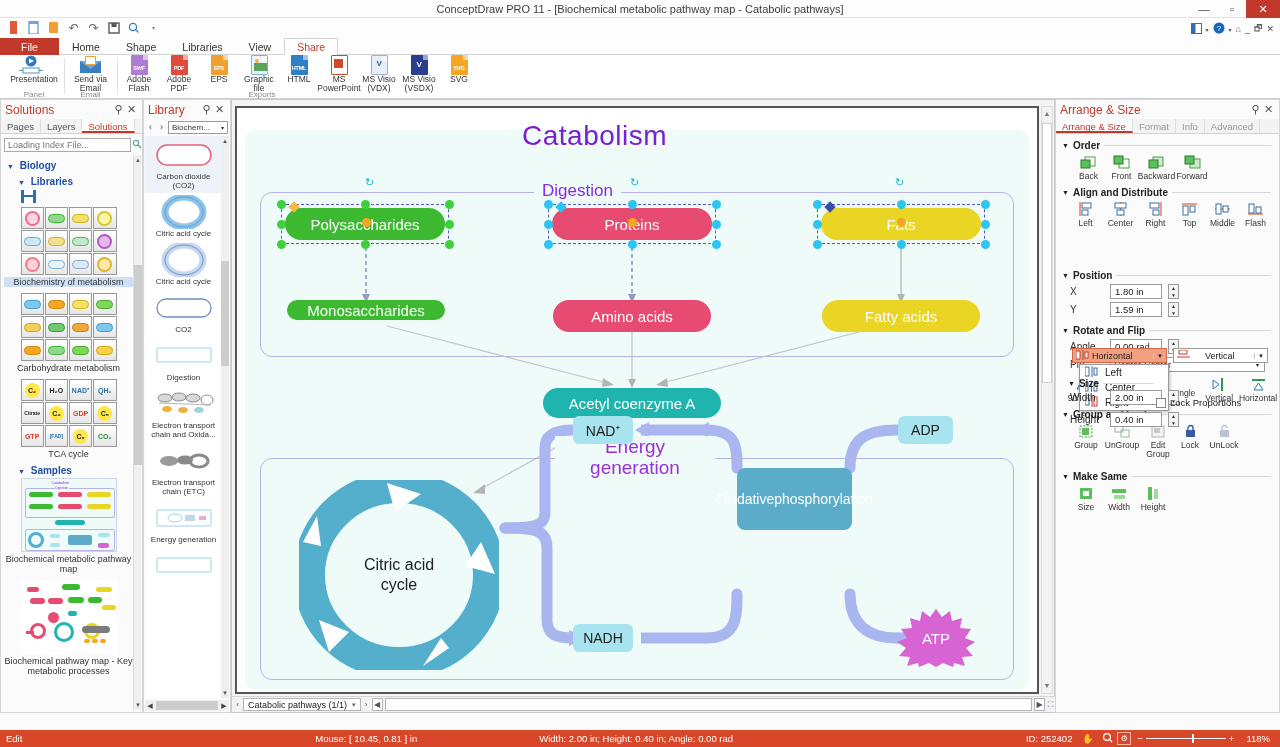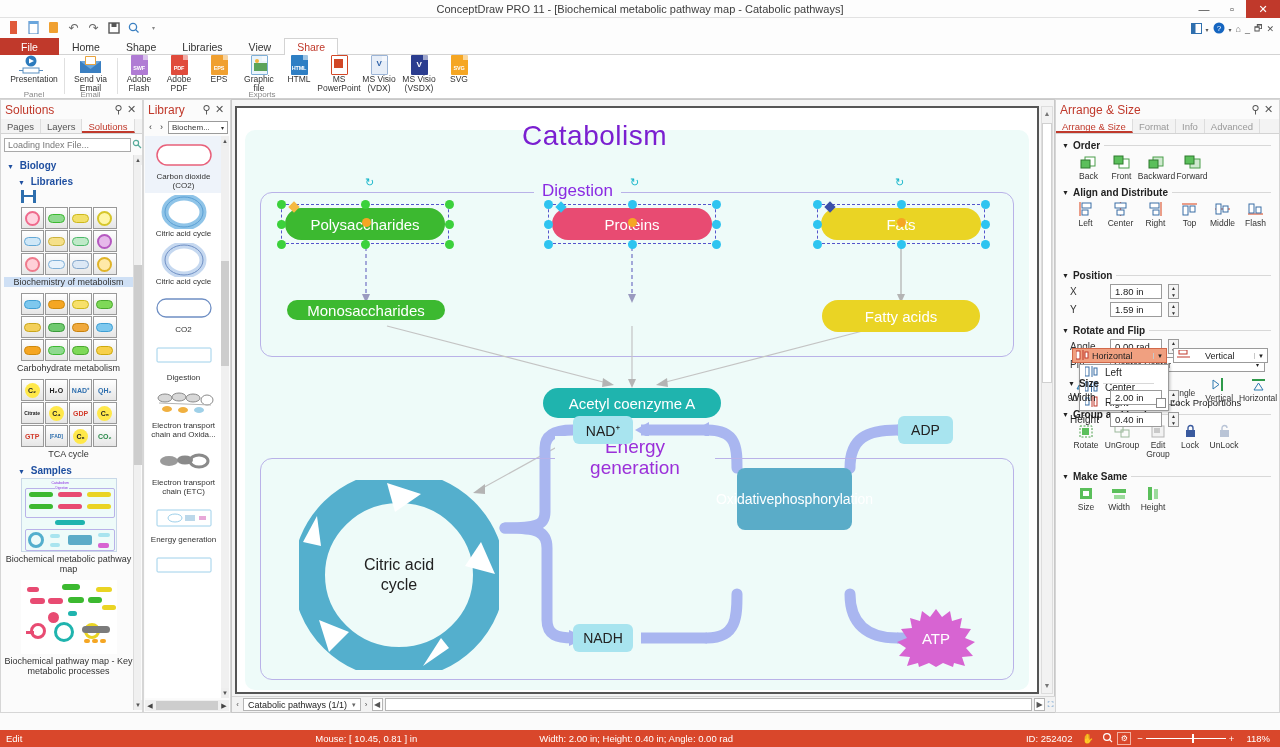--- a/index.html
+++ b/index.html
@@ -788,20 +788,23 @@
           <div class="node" style="left:315px;top:100px;width:160px;height:32px;background:#e84b72;">
             <span>Proteins</span>
           </div>
           <div class="node" style="left:584px;top:100px;width:160px;height:32px;background:#ead424;">
             <span>Fats</span>
           </div>
 
           <div class="node" style="left:50px;top:192px;width:158px;height:20px;background:#3cb930;">
             <span>Monosaccharides</span>
           </div>
+          <div class="node" style="left:316px;top:192px;width:158px;height:32px;background:#e84b72;">
+            <span>Amino acids</span>
+          </div>
           <div class="node" style="left:585px;top:192px;width:158px;height:32px;background:#ead424;">
             <span>Fatty acids</span>
           </div>
 
           <div class="node" style="left:306px;top:280px;width:178px;height:30px;background:#1fb4ae;">
             <span>Acetyl coenzyme A</span>
           </div>
 
           <div class="sect" style="left:23px;top:350px;width:754px;height:222px;"></div>
           <div class="energylbl" style="left:318px;top:328px;width:160px;background:#eefbf9;">
@@ -1199,21 +1202,21 @@
       <span class="ln"></span>
     </div>
     <div class="ico-row" style="padding-left:14px;">
       <div class="ico-cell" style="width:32px;">
         <div class="gi">
           <svg width="17" height="15">
               <rect x="2" y="2" width="12" height="11" fill="none" stroke="#4a9e4a" stroke-dasharray="2,1.5"></rect>
               <rect x="4" y="4" width="7" height="7" fill="#5bbf5b"></rect>
             </svg>
           </div>
-        <div class="gl">Rotate</div>
+        <div class="gl">Group</div>
       </div>
       <div class="ico-cell" style="width:40px;">
         <div class="gi">
           <svg width="17" height="15">
               <rect x="1" y="1" width="8" height="7" fill="none" stroke="#9bb89b"></rect>
               <rect x="7" y="6" width="8" height="7" fill="none" stroke="#9bb89b"></rect>
             </svg>
           </div>
         <div class="gl">UnGroup</div>
       </div>

